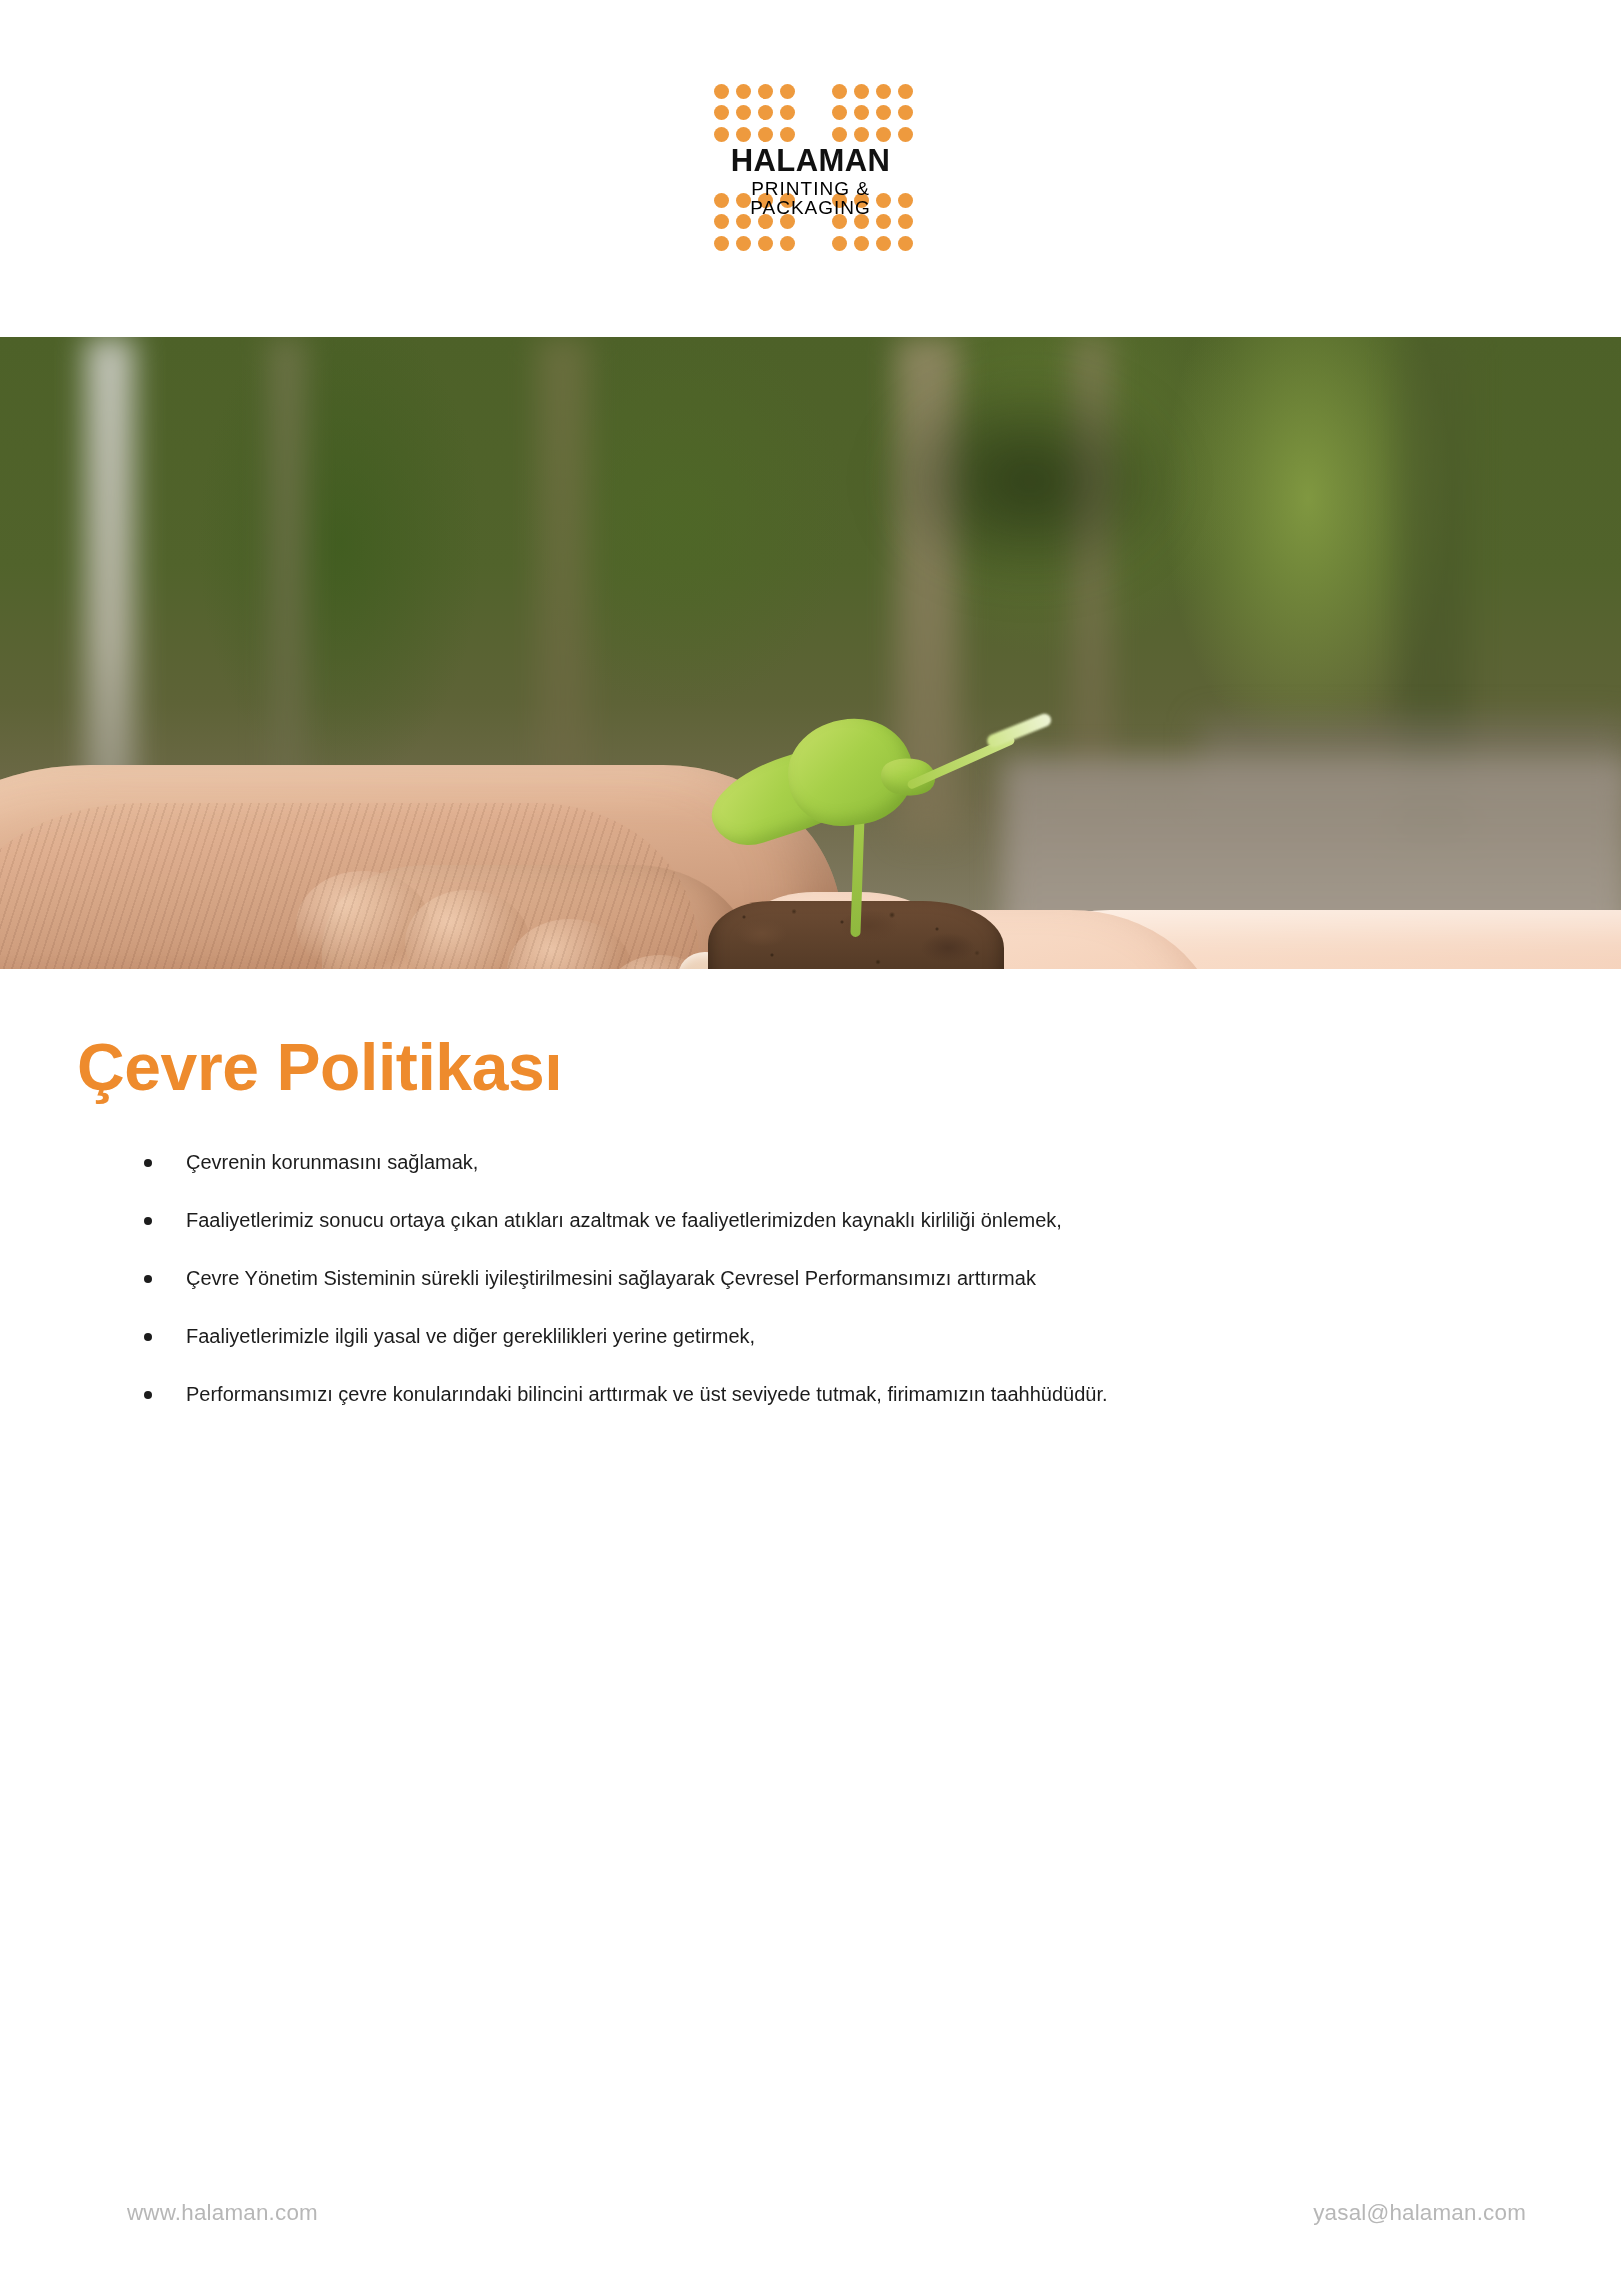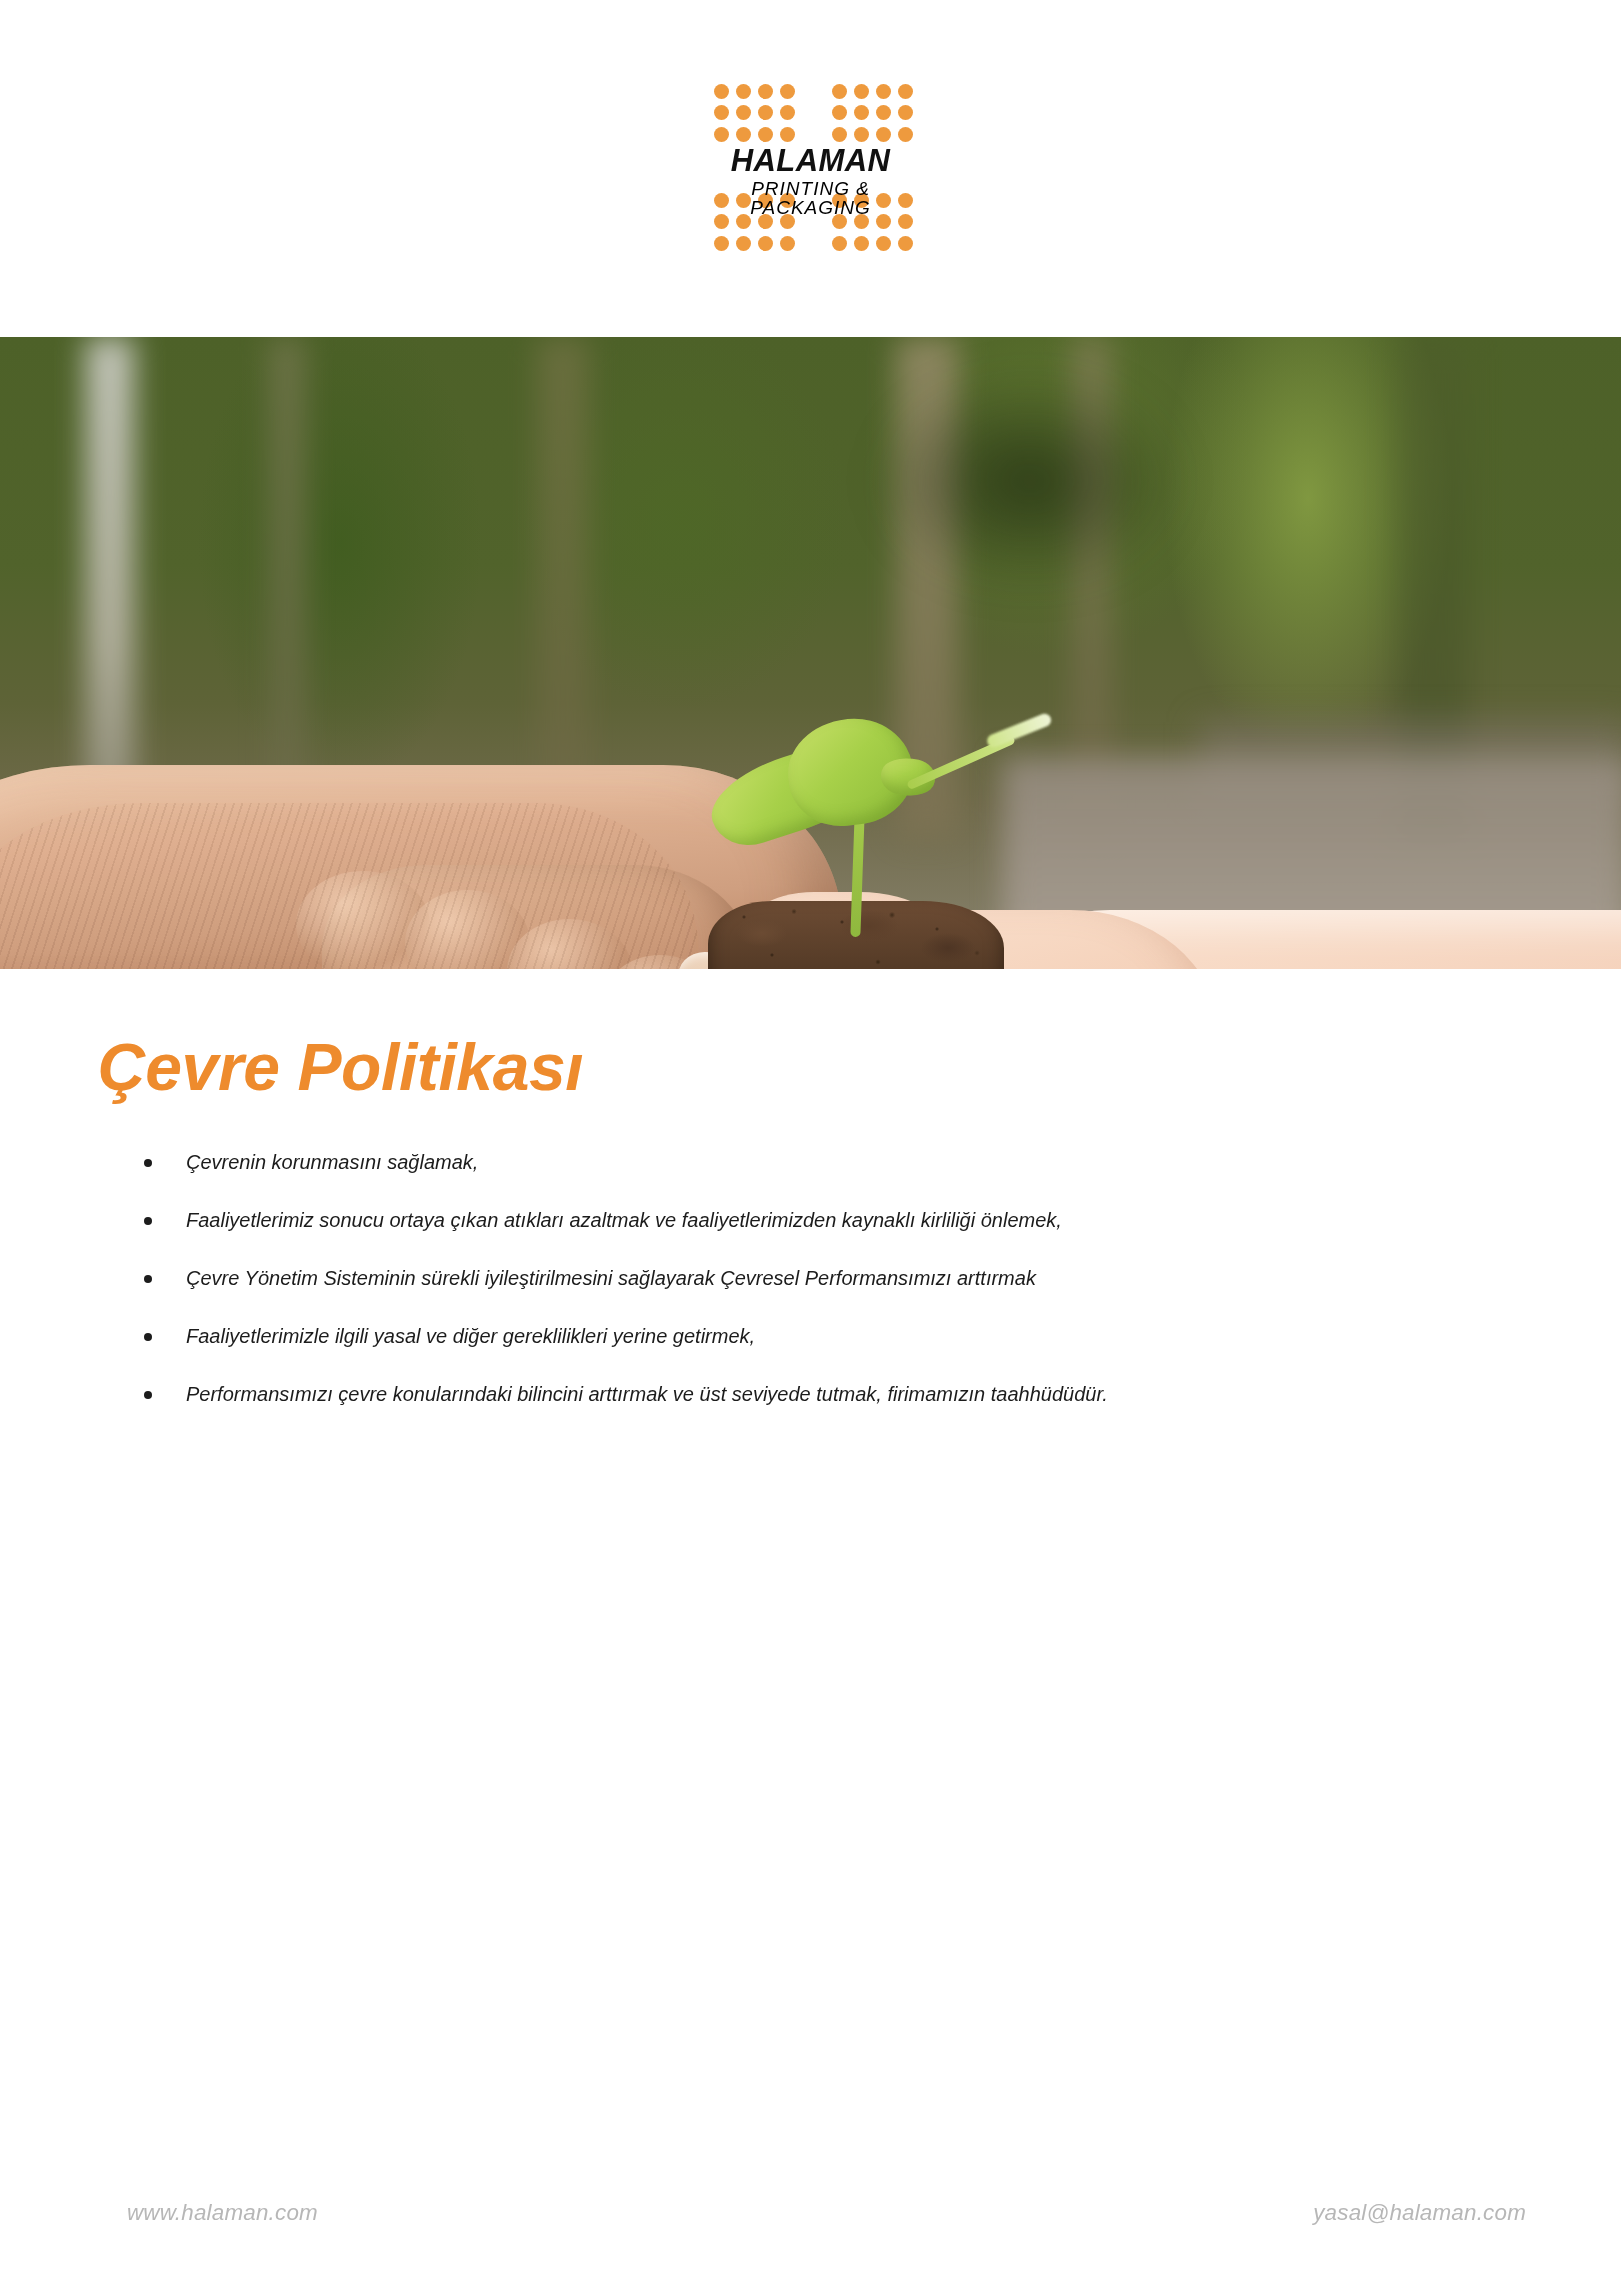--- a/index.html
+++ b/index.html
@@ -11,21 +11,20 @@
     background:#ffffff;
     font-family:"Liberation Sans", sans-serif;
     overflow:hidden;
   }
 
   .page {
     position:relative;
     width:1621px;
     height:2293px;
     background:#ffffff;
-    font-style:italic;
   }
 
   
   .logo-block {
     position:absolute;
     left:0; top:0;
     width:1621px;
     height:337px;
     display:flex;
     align-items:center;
@@ -305,21 +304,21 @@
 
   
   .content {
     position:absolute;
     left:0;
     top:969px;
     width:1621px;
   }
   .page-title {
     margin:0;
-    padding-left:98px;
+    padding-left:77px;
     padding-top:64px;
     font-size:66px;
     font-weight:bold;
     line-height:1.05;
     color:#ee8b2d;
     letter-spacing:-0.4px;
     font-family:"Liberation Sans", sans-serif;
   }
   .bullet-list {
     list-style:none;

